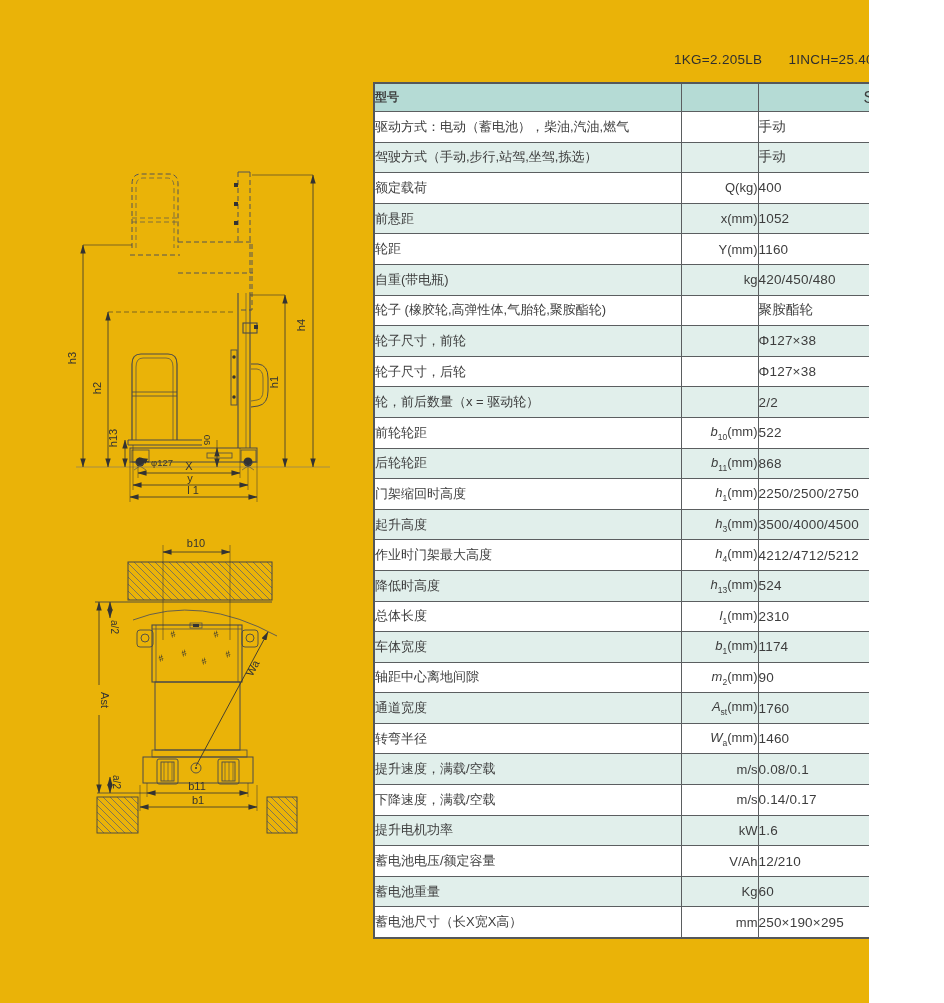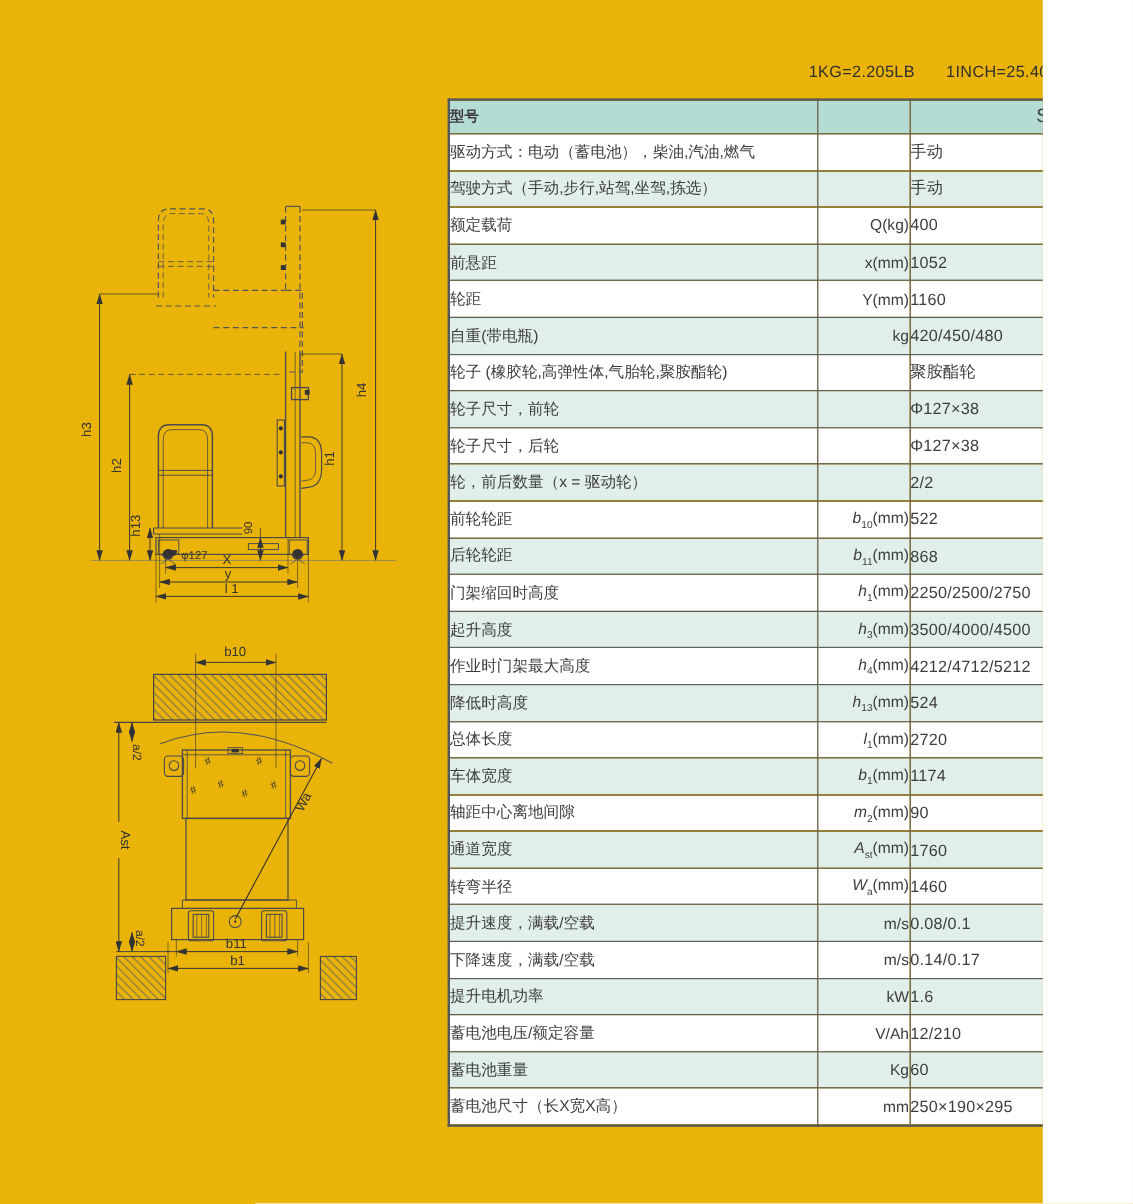--- a/index.html
+++ b/index.html
@@ -299,21 +299,21 @@
           <td class="val">4212/4712/5212</td>
         </tr>
         <tr class="tint">
           <td class="label">降低时高度</td>
           <td class="sym"><i>h</i><sub>13</sub>(mm)</td>
           <td class="val">524</td>
         </tr>
         <tr>
           <td class="label">总体长度</td>
           <td class="sym"><i>l</i><sub>1</sub>(mm)</td>
-          <td class="val">2720</td>
+          <td class="val">2310</td>
         </tr>
         <tr class="tint">
           <td class="label">车体宽度</td>
           <td class="sym"><i>b</i><sub>1</sub>(mm)</td>
           <td class="val">1174</td>
         </tr>
         <tr>
           <td class="label">轴距中心离地间隙</td>
           <td class="sym"><i>m</i><sub>2</sub>(mm)</td>
           <td class="val">90</td>

